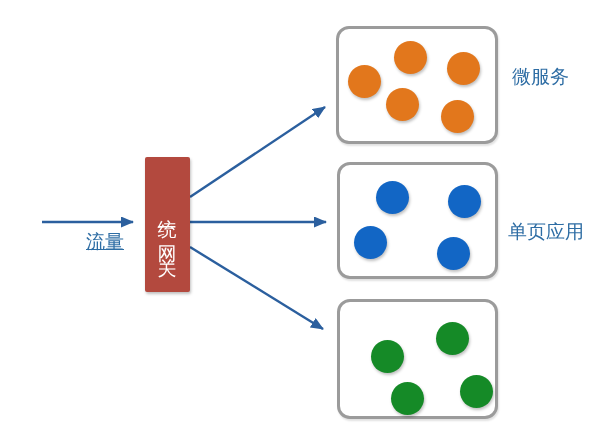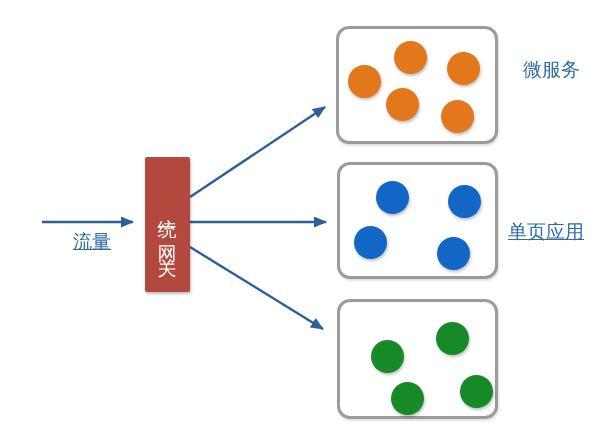--- a/index.html
+++ b/index.html
@@ -32,21 +32,21 @@
     font-size: 19px;
     line-height: 1.15;
     white-space: nowrap;
     font-weight: 500;
   }
   .traffic-label {
     position: absolute;
     left: 60px;
     top: 231px;
     width: 64px;
-    text-align: center;
+    text-align: right;
     text-decoration: underline;
   }
   .gateway {
     position: absolute;
     left: 145px;
     top: 157px;
     width: 45px;
     height: 135px;
     background: #b3493e;
     border-radius: 2px;
@@ -78,22 +78,22 @@
   .dot {
     position: absolute;
     width: 33px;
     height: 33px;
     border-radius: 50%;
     box-shadow: 1px 2px 3px rgba(0,0,0,0.25);
   }
   .dot-orange { background: #e2771c; }
   .dot-blue   { background: #1266c5; }
   .dot-green  { background: #158a27; }
-  .label-microservices { left: 512px; top: 59px; margin-left: 11px;  }
-  .label-spa           { left: 508px; top: 221px; text-decoration: underline; }
+  .label-microservices { left: 512px; top: 66px;  }
+  .label-spa           { left: 508px; top: 221px; }
   .label-webapp        { left: 503px; top: 349px; }
 </style>
 </head>
 <body>
 
 <div class="canvas">
 
   <svg class="arrows-layer" viewBox="0 0 600 438">
     <defs>
       <marker id="ah" markerUnits="userSpaceOnUse" markerWidth="14" markerHeight="12" refX="12" refY="5.5" orient="auto">

